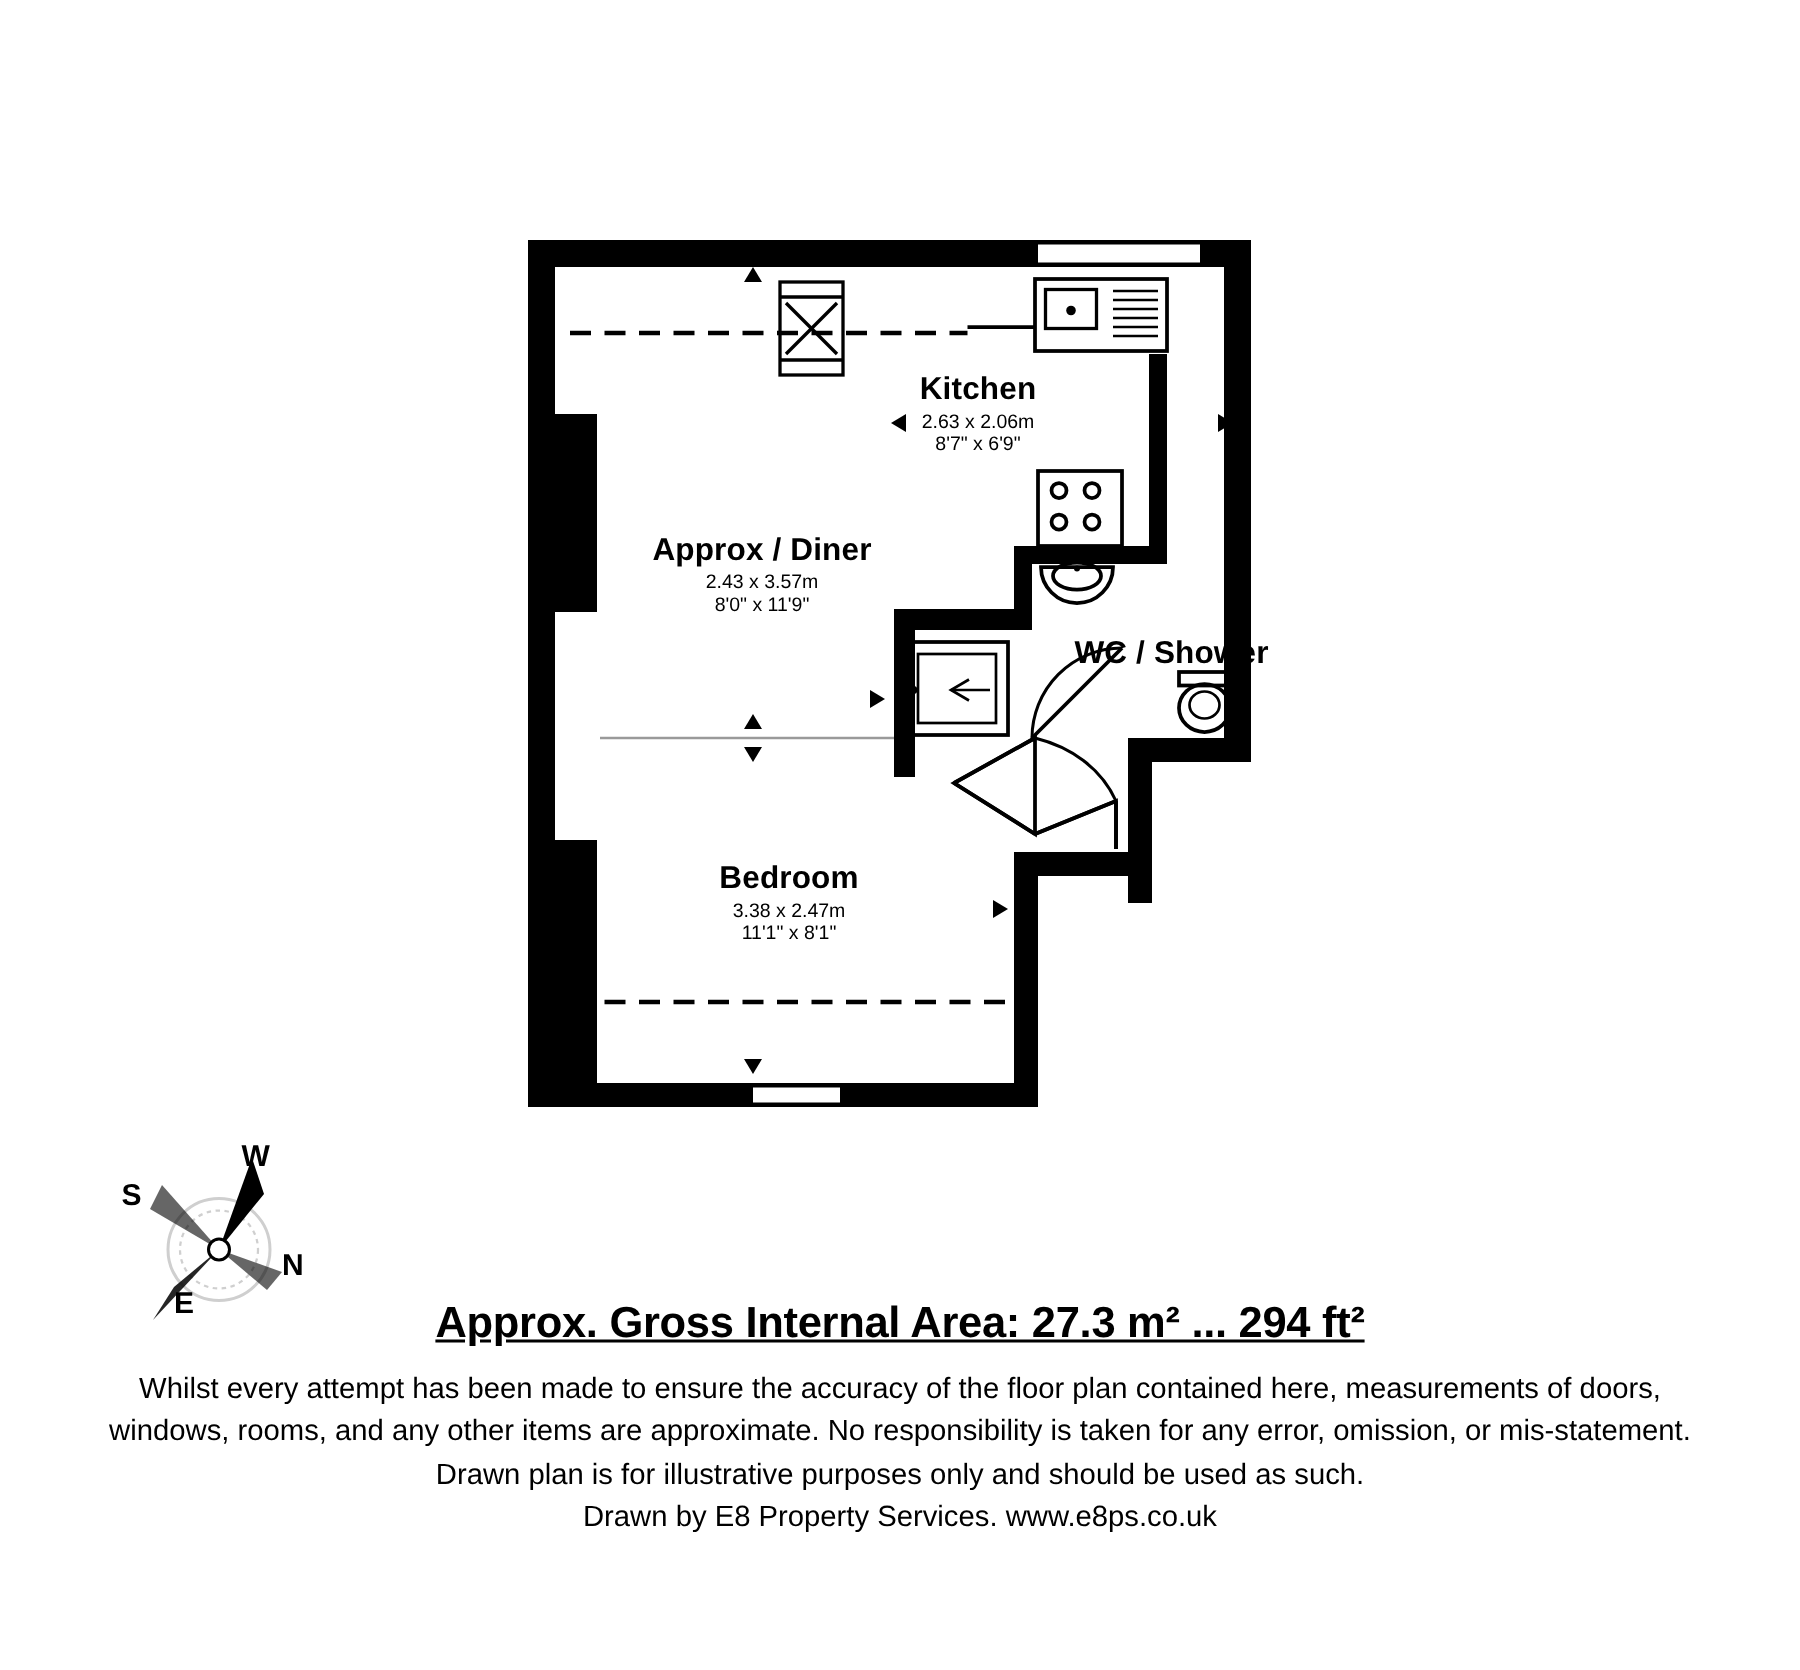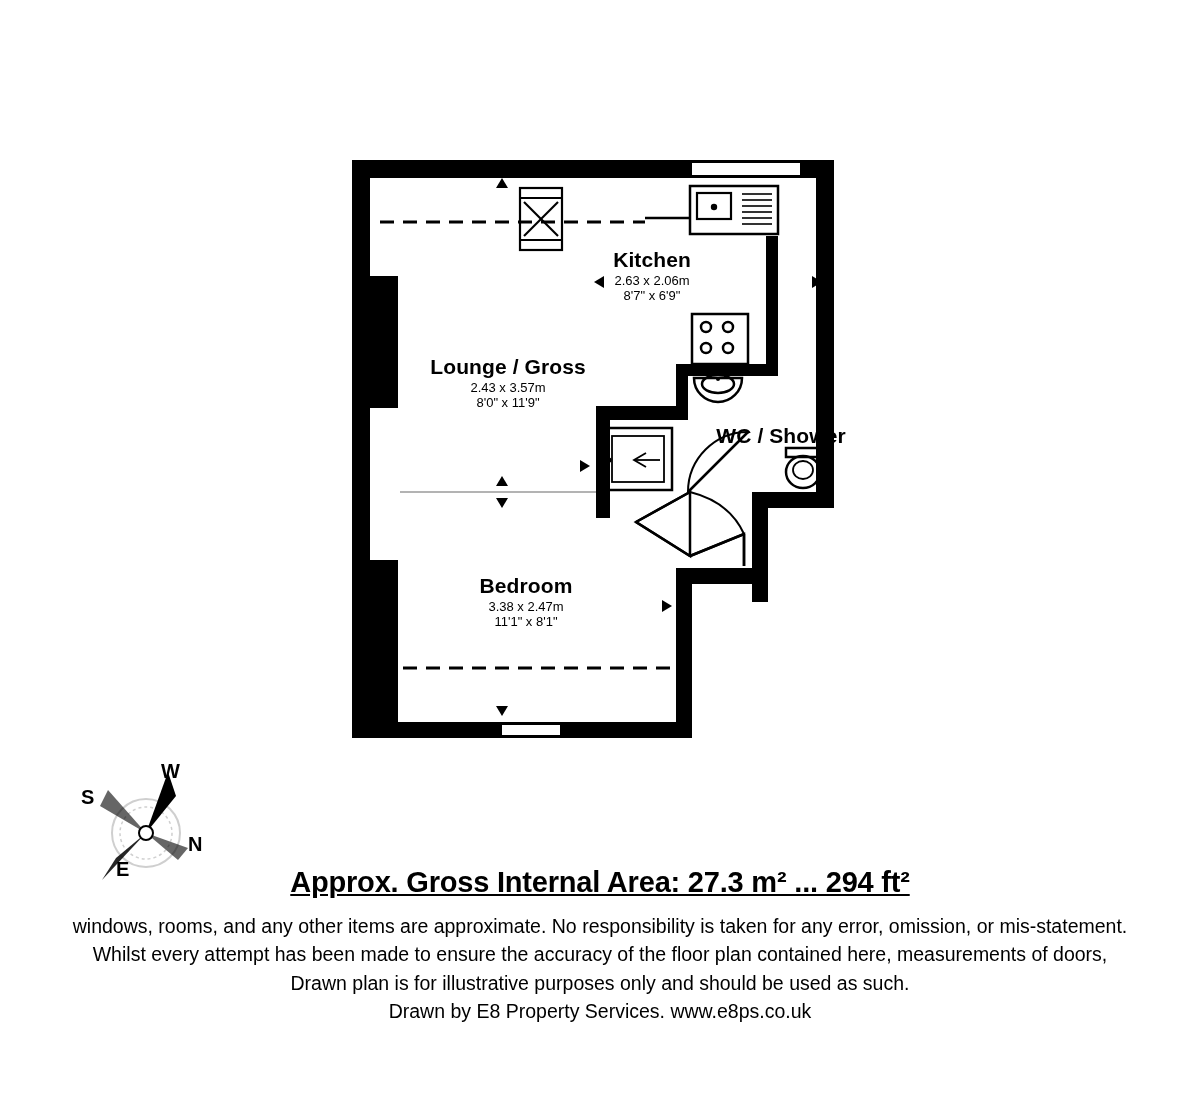--- a/index.html
+++ b/index.html
@@ -224,21 +224,21 @@
     </g>
   </svg>
 
   <div class="room-label" style="left:568px; top:248px; width:168px;">
     <div class="room-name">Kitchen</div>
     <div class="room-dim">2.63 x 2.06m</div>
     <div class="room-dim">8'7" x 6'9"</div>
   </div>
 
   <div class="room-label" style="left:408px; top:355px; width:200px;">
-    <div class="room-name">Lounge / Gross</div>
+    <div class="room-name">Approx / Diner</div>
     <div class="room-dim">2.43 x 3.57m</div>
     <div class="room-dim">8'0" x 11'9"</div>
   </div>
 
   <div class="room-label" style="left:676px; top:424px; width:210px; text-align:center;">
     <div class="room-name">WC / Shower</div>
   </div>
 
   <div class="room-label" style="left:420px; top:574px; width:212px;">
     <div class="room-name">Bedroom</div>
@@ -247,19 +247,19 @@
   </div>
 
   <div class="compass-letter" style="left:161px; top:760px;">W</div>
   <div class="compass-letter" style="left:81px; top:786px;">S</div>
   <div class="compass-letter" style="left:188px; top:833px;">N</div>
   <div class="compass-letter" style="left:116px; top:858px;">E</div>
 
   <div class="area-line">Approx. Gross Internal Area: 27.3 m² ... 294 ft²</div>
 
   <div class="disclaimer">
+    <div>Whilst every attempt has been made to ensure the accuracy of the floor plan contained here, measurements of doors,</div>
     <div>windows, rooms, and any other items are approximate. No responsibility is taken for any error, omission, or mis-statement.</div>
-    <div>Whilst every attempt has been made to ensure the accuracy of the floor plan contained here, measurements of doors,</div>
     <div>Drawn plan is for illustrative purposes only and should be used as such.</div>
     <div>Drawn by E8 Property Services. www.e8ps.co.uk</div>
   </div>
 
 </div>
 
 </body></html>

